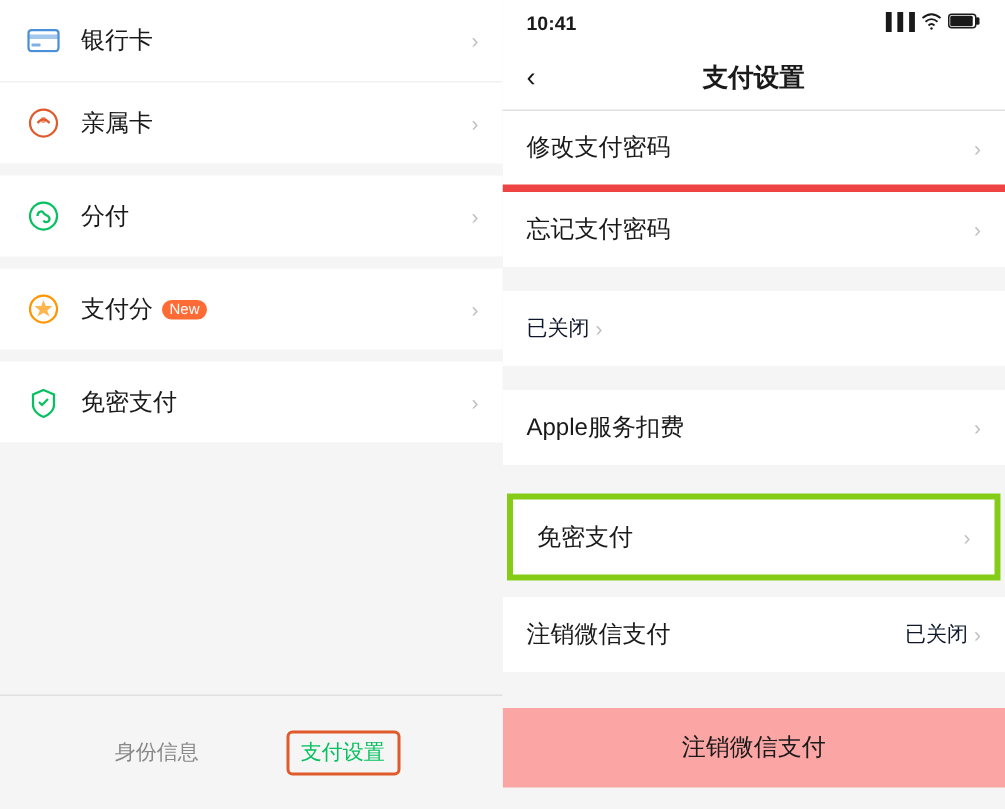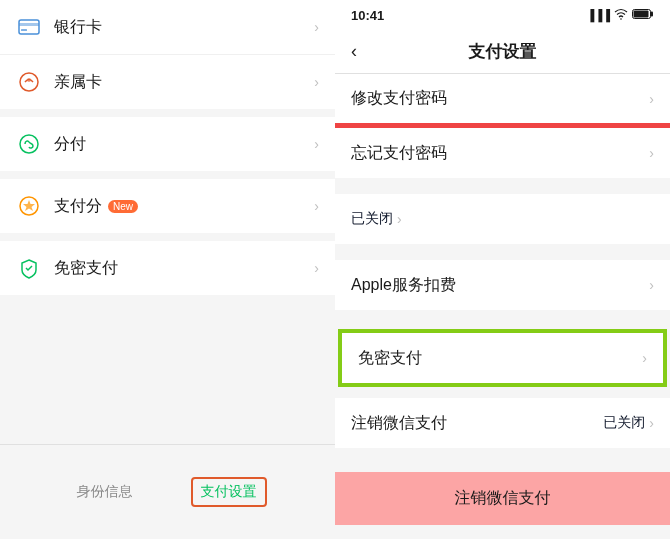--- a/index.html
+++ b/index.html
@@ -70,21 +70,21 @@
       color: #c0c0c0;
       font-size: 14px;
     }
 
     
     .bottom-tabs {
       position: absolute;
       bottom: 0;
       left: 0;
       right: 0;
-      height: 95px;
+      height: 76px;
       background: #f5f5f5;
       display: flex;
       align-items: center;
       justify-content: center;
       gap: 50px;
       border-top: 1px solid #e0e0e0;
     }
 
     .tab-item {
       font-size: 14px;

